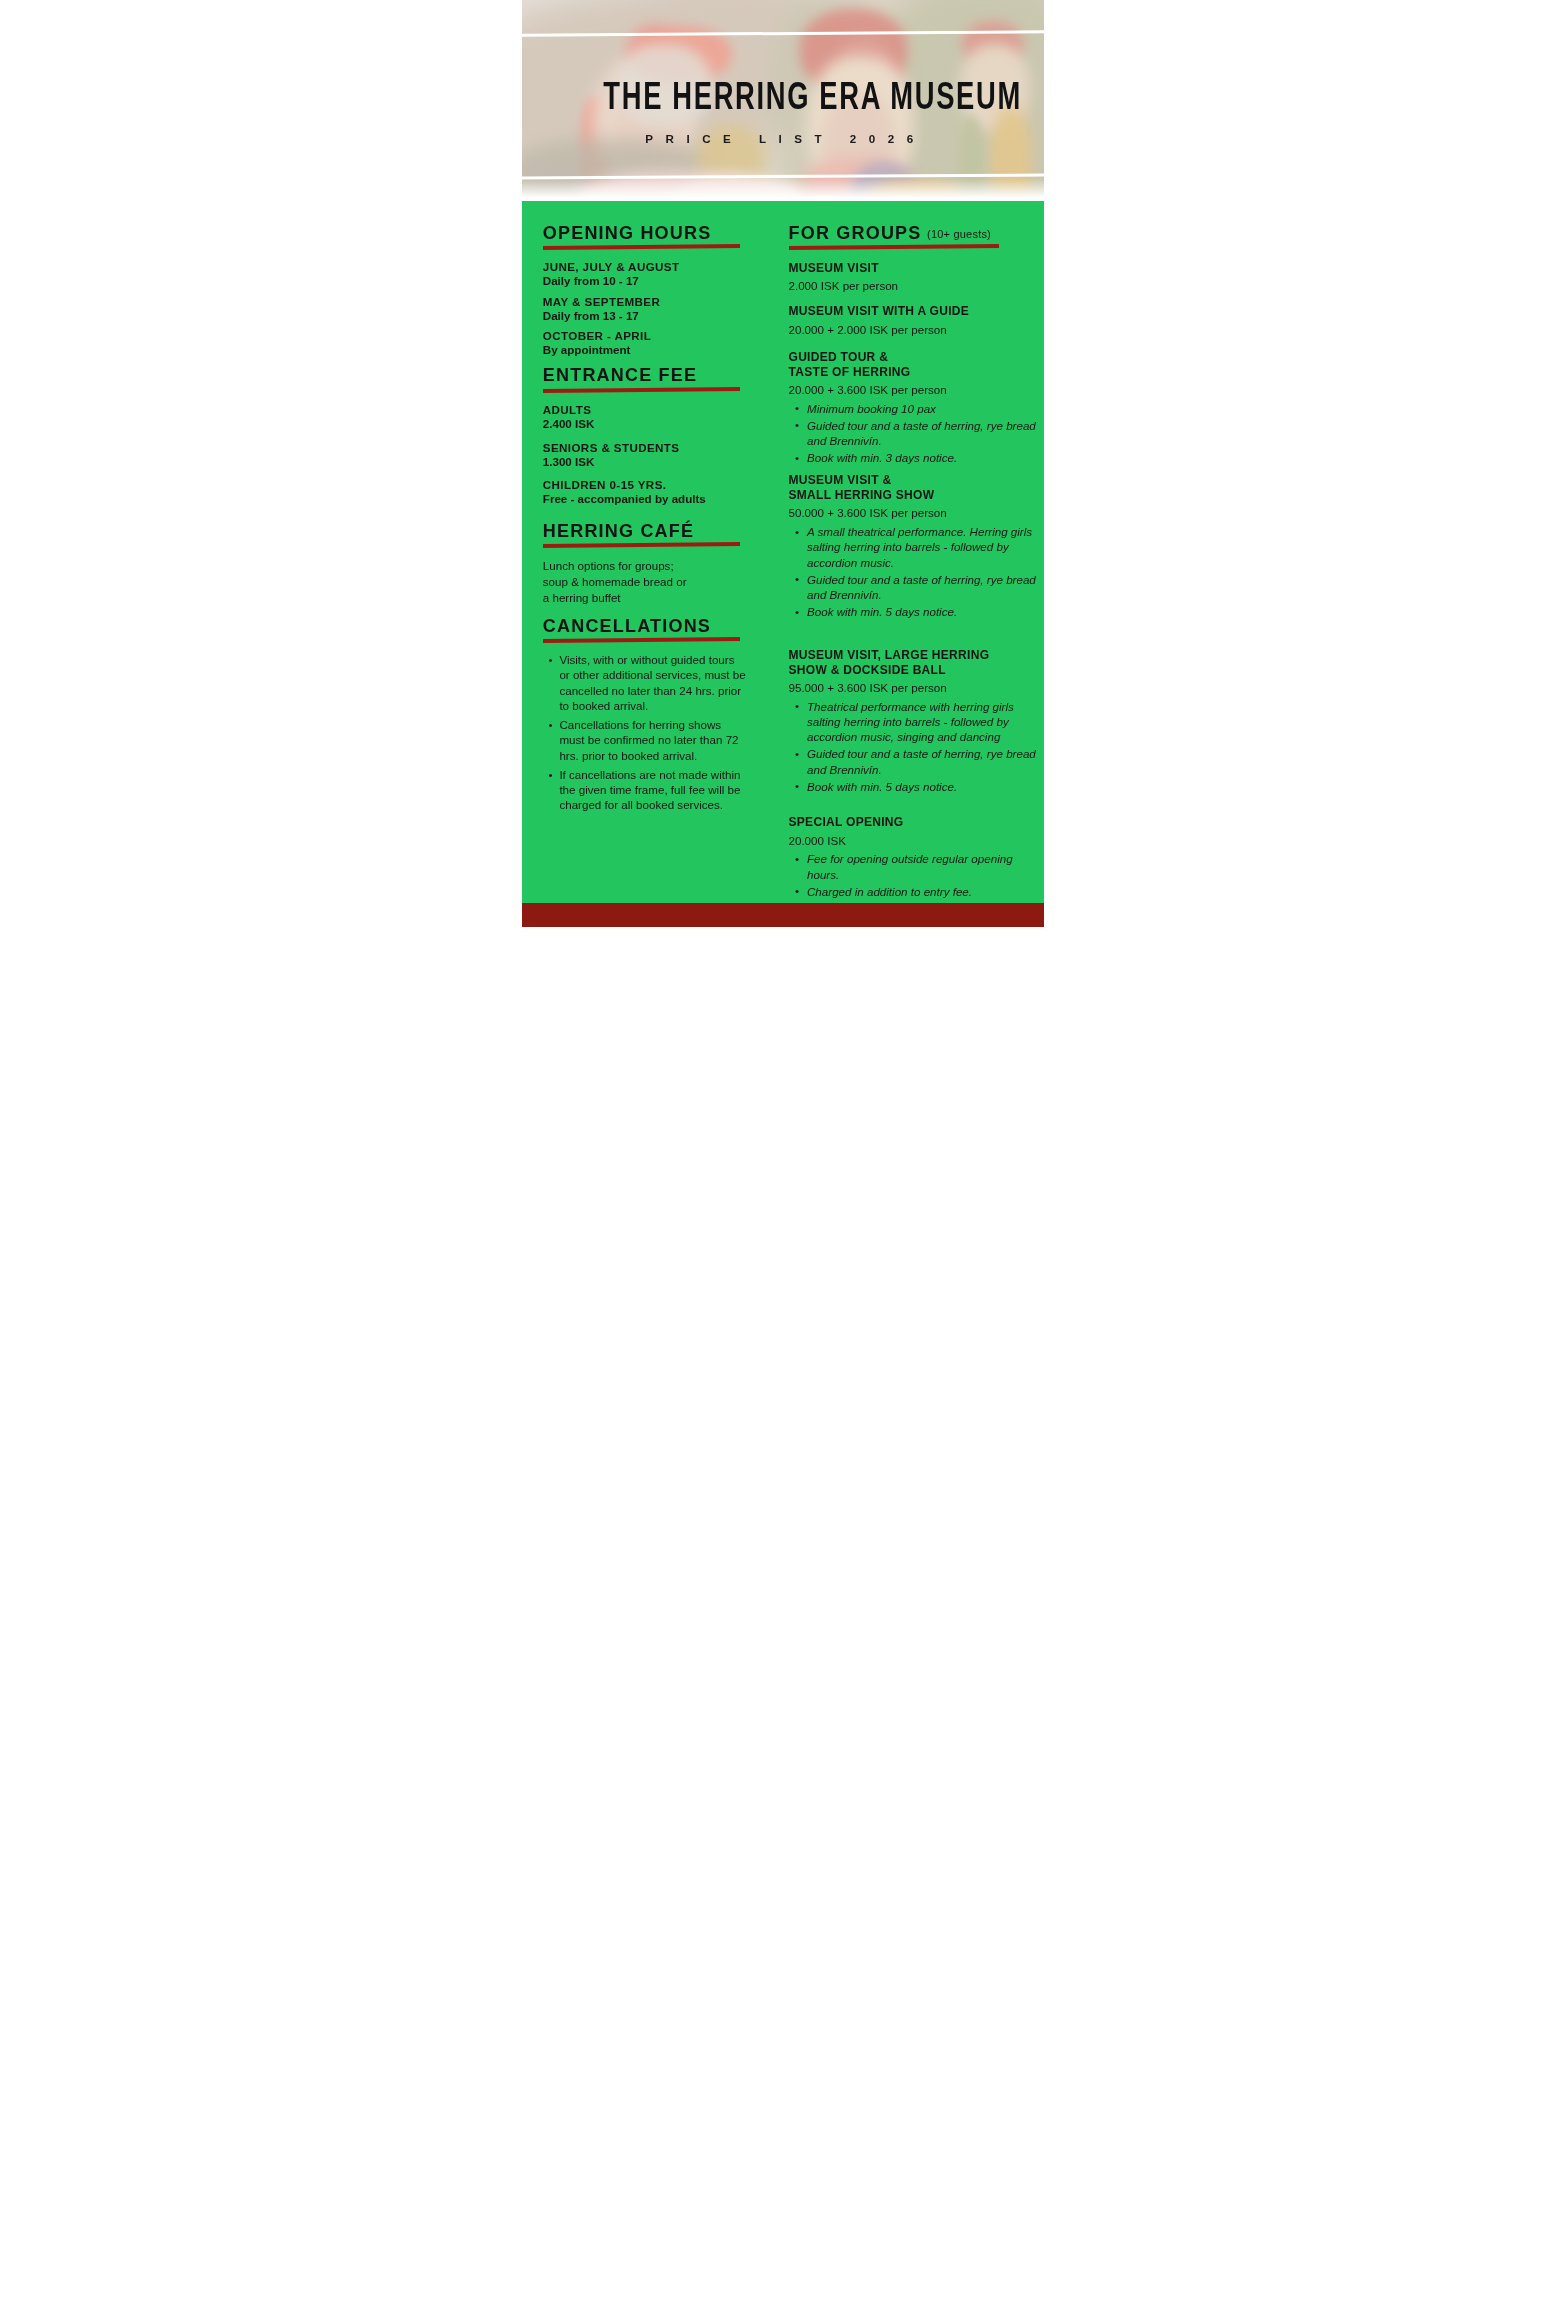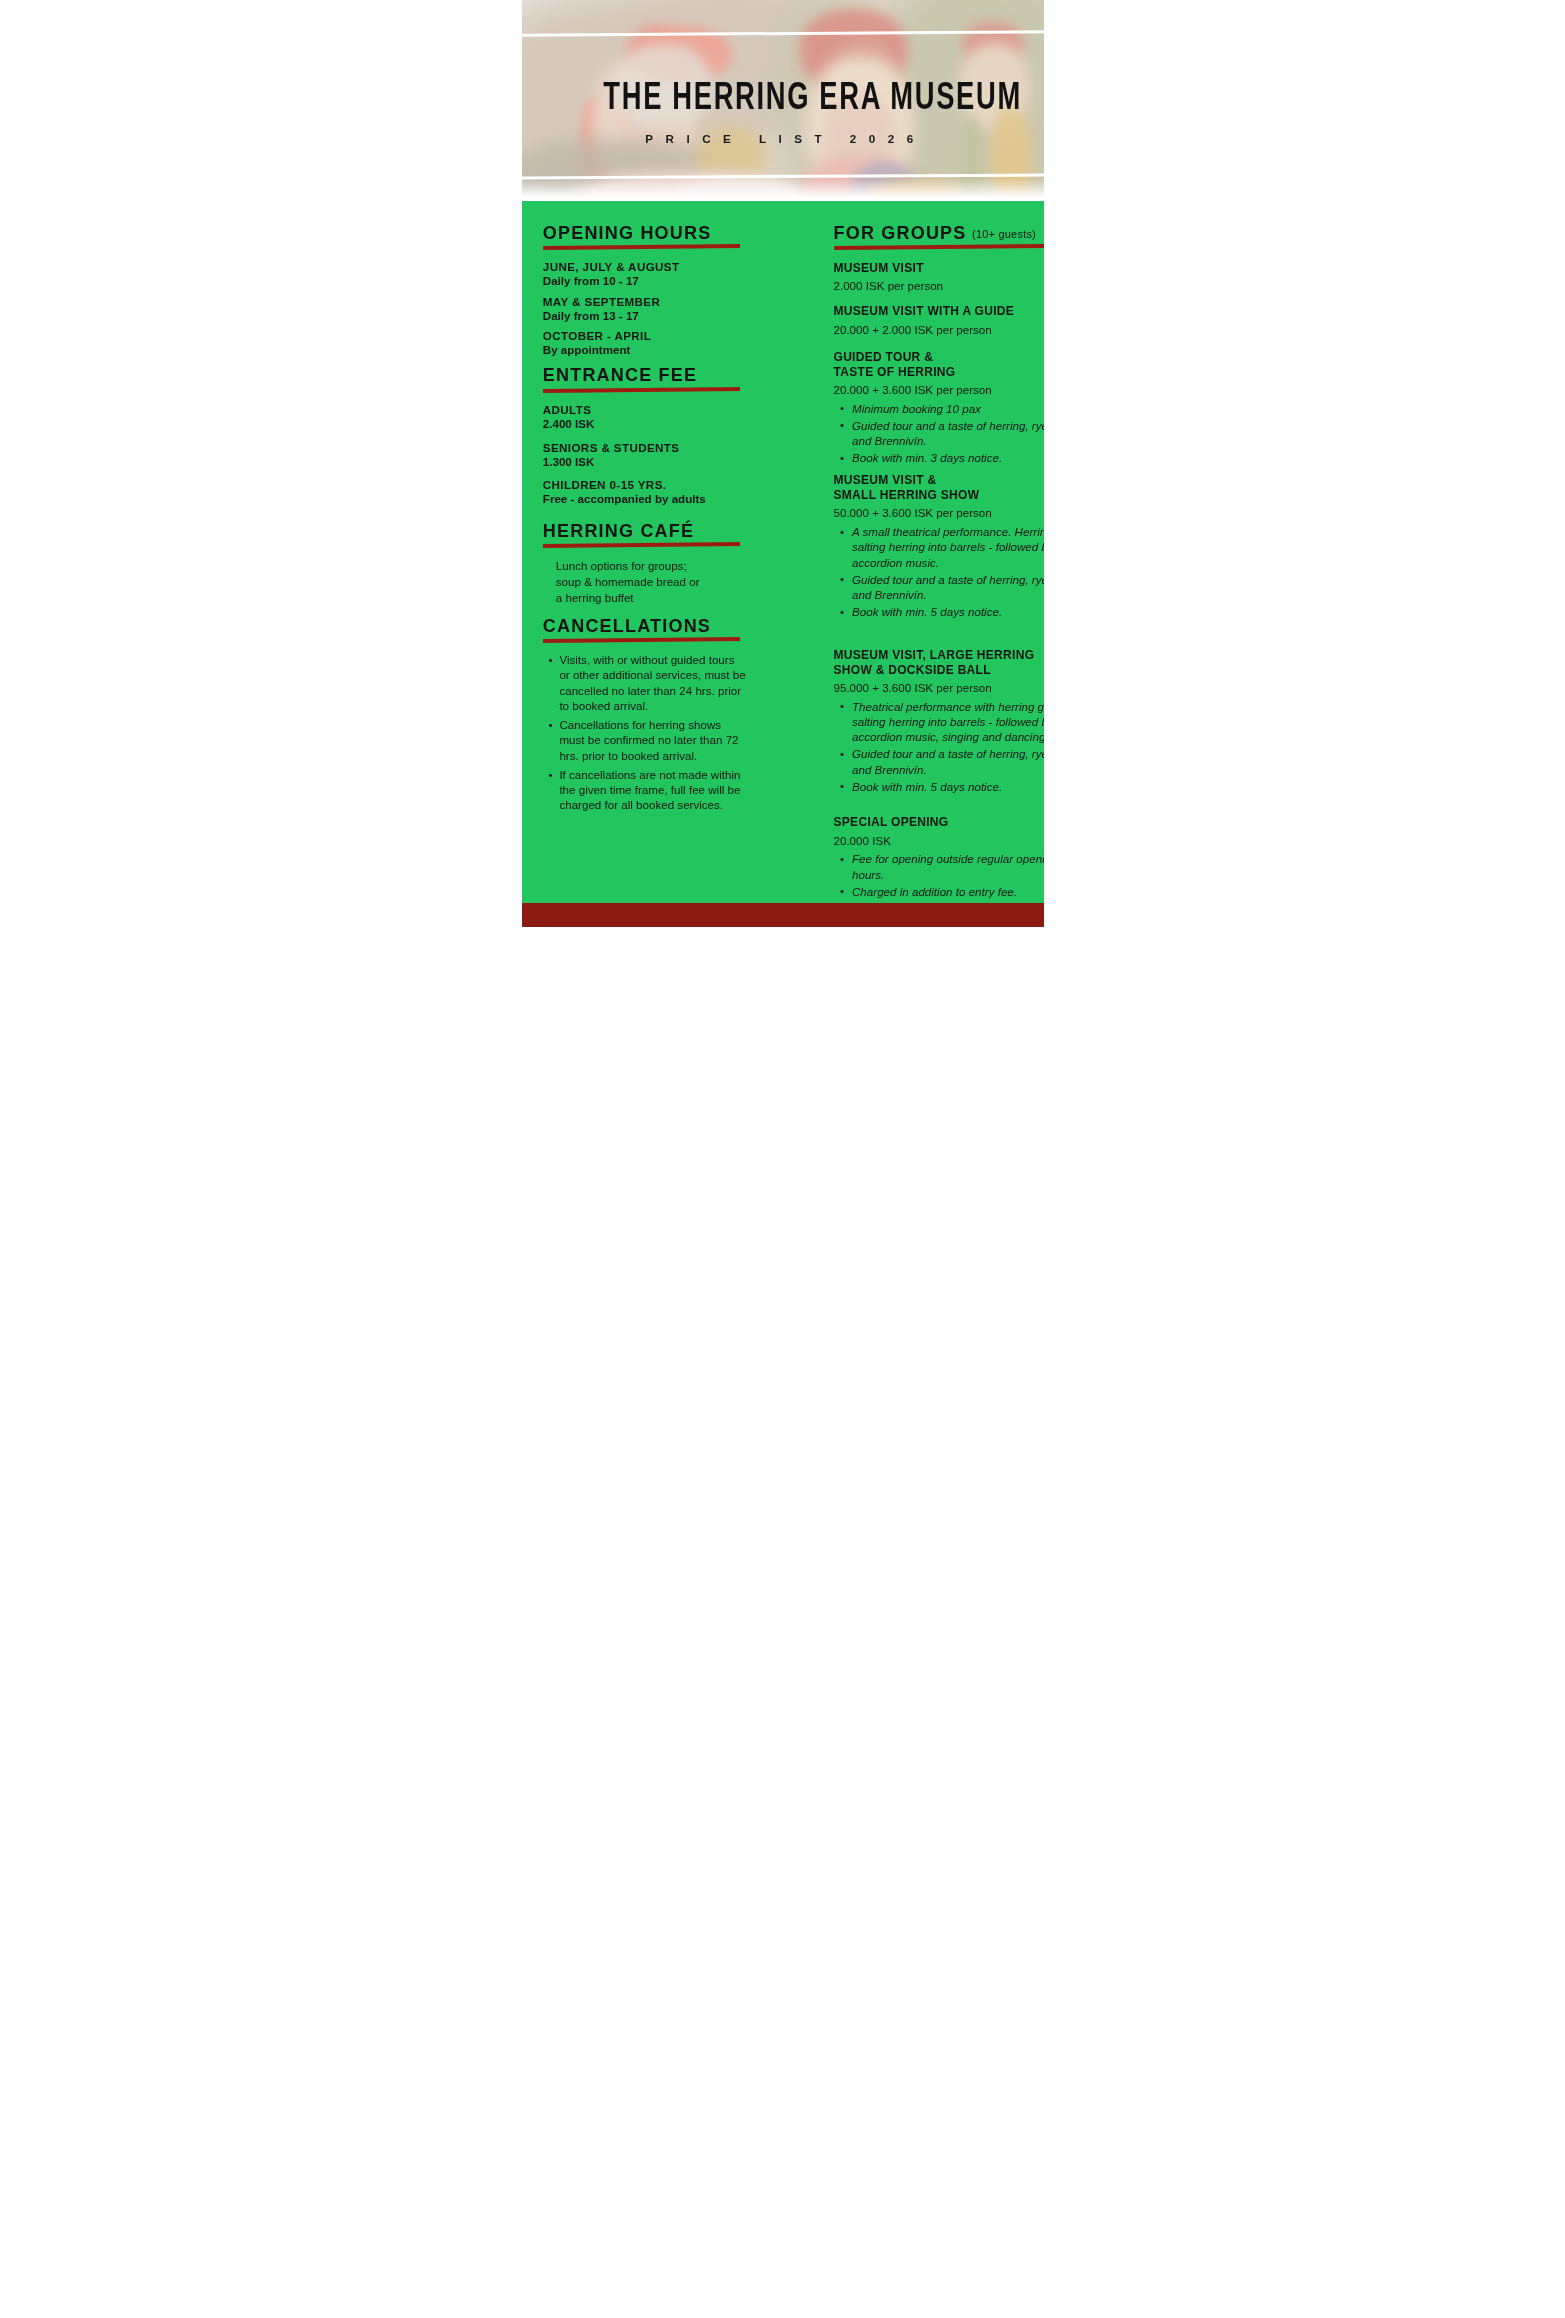--- a/index.html
+++ b/index.html
@@ -24,39 +24,39 @@
     letter-spacing:2.3px;white-space:nowrap;color:#121212;
     transform:scaleX(0.72);transform-origin:center;
   }
   .subtitle{
     position:absolute;left:0;right:0;top:132px;text-align:center;
     font-size:11.6px;font-weight:700;letter-spacing:12.5px;padding-left:6px;color:#1a1a1a;
   }
   
   .col{position:absolute;top:226px;}
   .col.left{left:21.3px;width:204px;}
-  .col.right{left:267px;width:249px;margin-left:45px;}
+  .col.right{left:267px;width:249px;}
   .h2{margin:0;font-size:18px;line-height:15.3px;font-weight:700;letter-spacing:1.2px;color:#141414;}
   .h2row{display:flex;align-items:flex-end;gap:5.6px;}
   .h2sub{font-size:11px;line-height:13px;font-weight:400;letter-spacing:0.2px;white-space:nowrap;}
   .rule{height:3.7px;background:#9E1B13;margin-top:5.1px;transform:rotate(-0.55deg);transform-origin:left center;}
   .col.left .rule{width:197px;}
   .col.right .rule{width:210px;}
   
   .items{margin-top:10.2px;font-weight:bold;}
   .item{margin-bottom:6.5px;}
   .item .label{font-size:11.6px;line-height:14px;letter-spacing:0.4px;}
   .item .value{font-size:11.6px;line-height:14px;}
   .sec{margin-top:0;}
   .sec.entrance{margin-top:11px;}
   .sec.entrance .items{margin-top:11px;}
   .sec.entrance .item{margin-bottom:9.3px;}
   .sec.cafe{margin-top:17.6px;}
   .cafe-lines{margin-top:10.2px;}
-  .cafe-lines div{font-size:11.6px;line-height:16px;margin-left:13px;}
+  .cafe-lines div{font-size:11.6px;line-height:16px;}
   .sec.bookings{margin-top:11px;}
   .para{margin:11px 0 0 2.8px;font-size:11.6px;line-height:15.3px;}
   .para.second{margin-top:6.5px;margin-left:0.9px;}
   .para strong{font-weight:700;}
   .sec.cancel{margin-top:13px;}
   ul.blist{list-style:none;margin:9.3px 0 0 0;padding:0 0 0 5.6px;}
   ul.blist li{position:relative;padding-left:11px;margin-bottom:3.7px;font-size:11.6px;line-height:15.3px;}
   ul.blist li::before{content:"\2022";position:absolute;left:0;top:0;}
   
   .pkg{margin-top:11px;}

